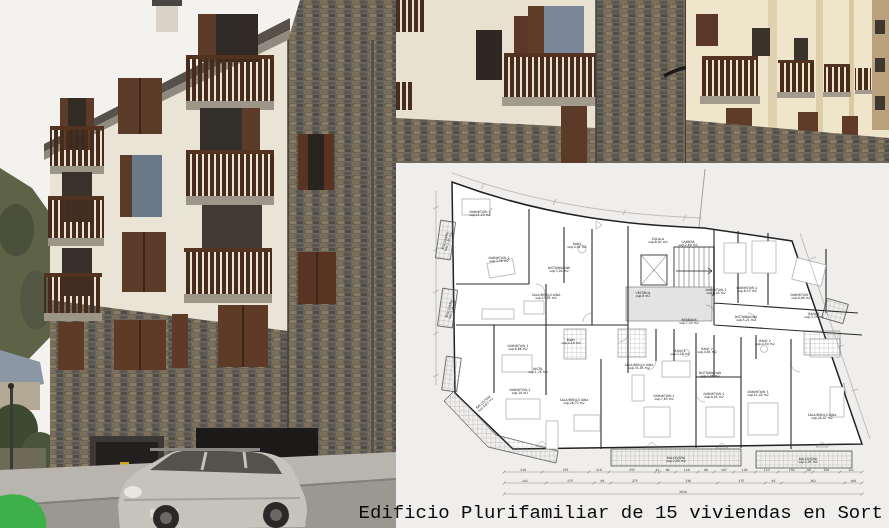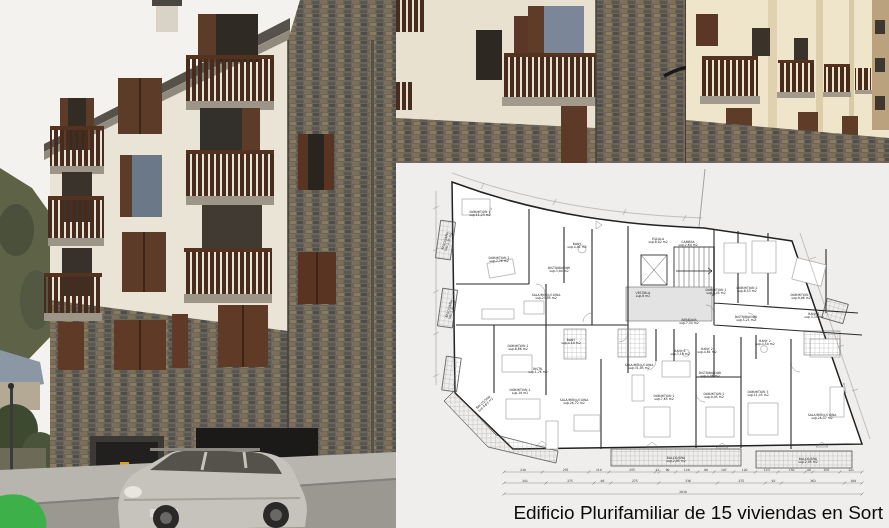--- a/index.html
+++ b/index.html
@@ -2,21 +2,21 @@
 <html><head>
 <meta charset="utf-8">
 <style>
   html,body{margin:0;padding:0;background:#fff;}
   .canvas{position:relative;width:889px;height:528px;background:#ffffff;overflow:hidden;
           font-family:"Liberation Sans",sans-serif;}
   .photo-main{position:absolute;left:0;top:0;width:396px;height:528px;}
   .photo-top{position:absolute;left:396px;top:0;width:493px;height:163px;}
   .plan-area{position:absolute;left:396px;top:163px;width:493px;height:365px;background:#efeeec;}
   .plan-area svg{display:block;}
-  .caption{position:absolute;right:6px;bottom:4px;font-family:Liberation Sans, sans-serif;
+  .caption{position:absolute;right:6px;bottom:4px;font-family:Liberation Mono, monospace;
            font-size:19px;color:#0a0a0a;white-space:nowrap;}
   svg text{font-family:"DejaVu Sans",sans-serif;}
 </style>
 </head>
 <body>
 
 <div class="canvas">
 
   <div class="photo-main">
   <svg width="396" height="528" viewBox="0 0 396 528">

